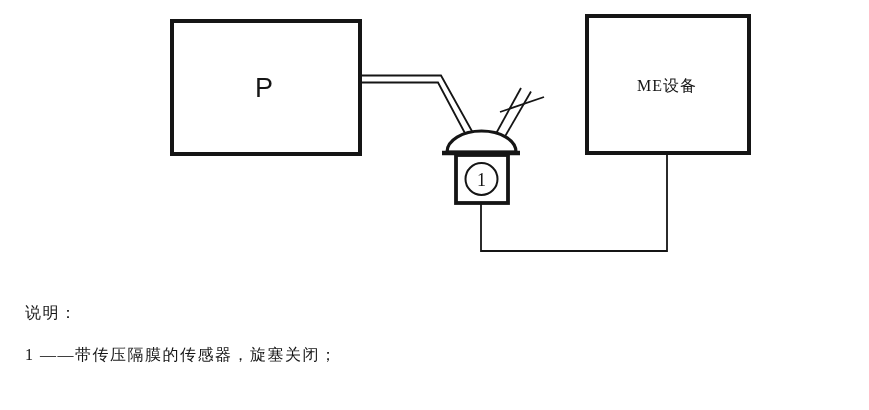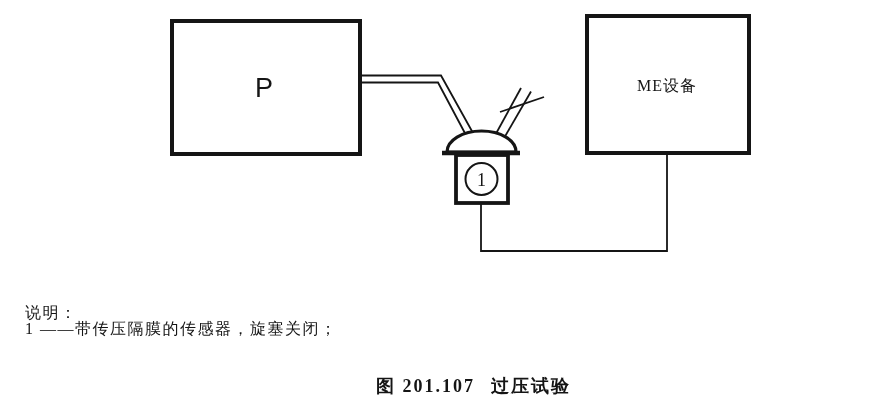--- a/index.html
+++ b/index.html
@@ -59,19 +59,16 @@
     <polyline class="svg-line" stroke-width="1.8" points="481,204 481,251 667,251 667,154"></polyline>
 
     <rect class="svg-box" stroke-width="4" x="172" y="21" width="188" height="133"></rect>
     <text class="svg-label p-label" x="264" y="97" text-anchor="middle">P</text>
 
     <rect class="svg-box" stroke-width="4" x="587" y="16" width="162" height="137"></rect>
     <text class="svg-label me-label" x="667" y="91" text-anchor="middle">ME设备</text>
   </svg>
 
   <div class="legend-heading" style="top:276px">说明：</div>
-  <div class="legend-line" style="top:292px">1 ——带传压隔膜的传感器，旋塞关闭；</div>
+  <div class="legend-line" style="top:318px">1 ——带传压隔膜的传感器，旋塞关闭；</div>
 
-  <div class="caption">
-    <span>图 201.107</span><span class="caption-title">过压试验</span>
-  </div>
 
 </div>
 
 </body></html>

